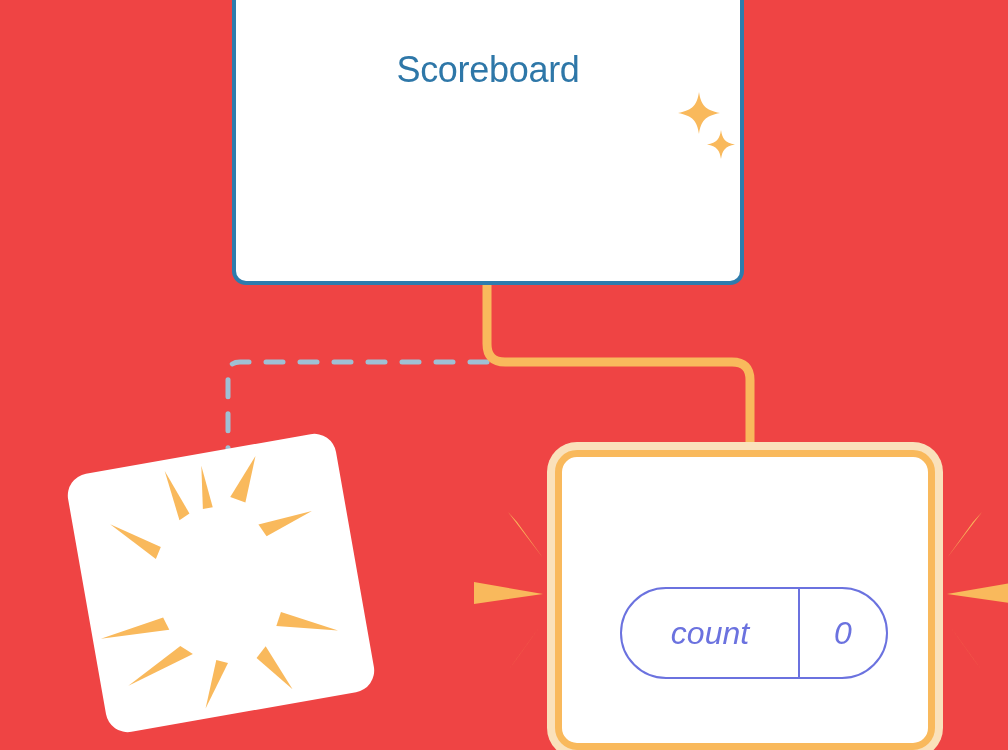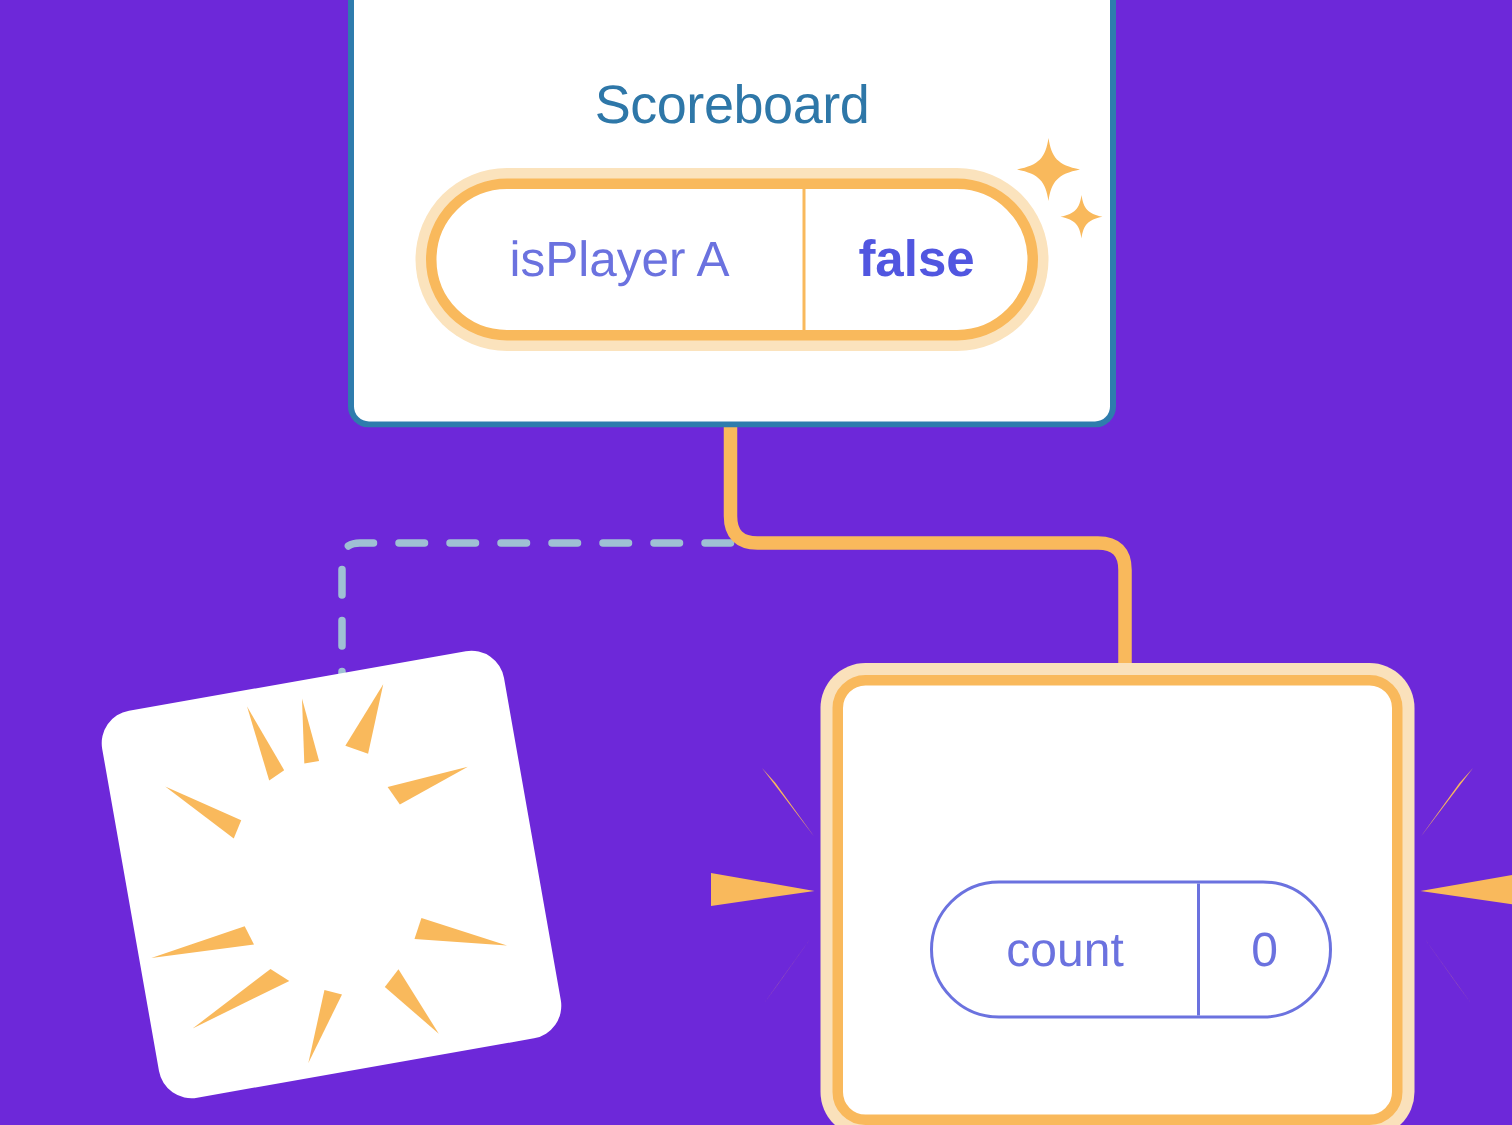--- a/index.html
+++ b/index.html
@@ -15,21 +15,21 @@
     overflow: hidden;
     font-family: "Liberation Sans", sans-serif;
     -webkit-font-smoothing: antialiased;
   }
 
   #stage {
     position: absolute;
     left: 0; top: 0;
     width: 1008px;
     height: 750px;
-    background: #6d28d9;
+    background: #ef4444;
   }
 
   
   #connectors {
     position: absolute;
     left: 0; top: 0;
     width: 1008px;
     height: 750px;
     pointer-events: none;
   }
@@ -132,20 +132,21 @@
   }
 
   
   .pill--counter {
     left: 58px;
     top: 130px;
     width: 268px;
     height: 92px;
     border: 2px solid #6b72df;
     border-radius: 999px;
+    font-style: italic;
   }
   .pill--counter .pill-key {
     width: 178px;
     border-right: 2px solid #6b72df;
     color: #6b72df;
     font-size: 32px;
     font-weight: 400;
   }
   .pill--counter .pill-value {
     flex: 1;
@@ -173,24 +174,20 @@
   <svg id="connectors" viewBox="0 0 1008 750" width="1008" height="750">
 
     <path d="M 487 362 L 240 362 Q 228 362 228 374 L 228 472" fill="none" stroke="#9fc0d4" stroke-width="5" stroke-linecap="round" stroke-dasharray="17 17"></path>
 
     <path d="M 487 283 L 487 344 Q 487 362 505 362 L 732 362 Q 750 362 750 380 L 750 462" fill="none" stroke="#f9b95c" stroke-width="9" stroke-linecap="round"></path>
   </svg>
 
   <div class="card card--scoreboard">
     <div class="card-title">Scoreboard</div>
 
-    <div class="pill pill--scoreboard">
-      <div class="pill-key">isPlayer A</div>
-      <div class="pill-value">false</div>
-    </div>
   </div>
 
   <svg class="sparkles" viewBox="0 0 62 68">
     <path fill="#f9b95c" d="M 23 0 C 25 13 29 18 44 21 C 29 24 25 29 23 42 C 21 29 17 24 2 21 C 17 18 21 13 23 0 Z"></path>
     <path fill="#f9b95c" d="M 45 38 C 46.4 47 49 50.5 59 52.5 C 49 54.5 46.4 58 45 67 C 43.6 58 41 54.5 31 52.5 C 41 50.5 43.6 47 45 38 Z"></path>
   </svg>
 
   <div class="card card--tilted"></div>
 
   <svg class="burst-card" viewBox="0 0 272 262">

